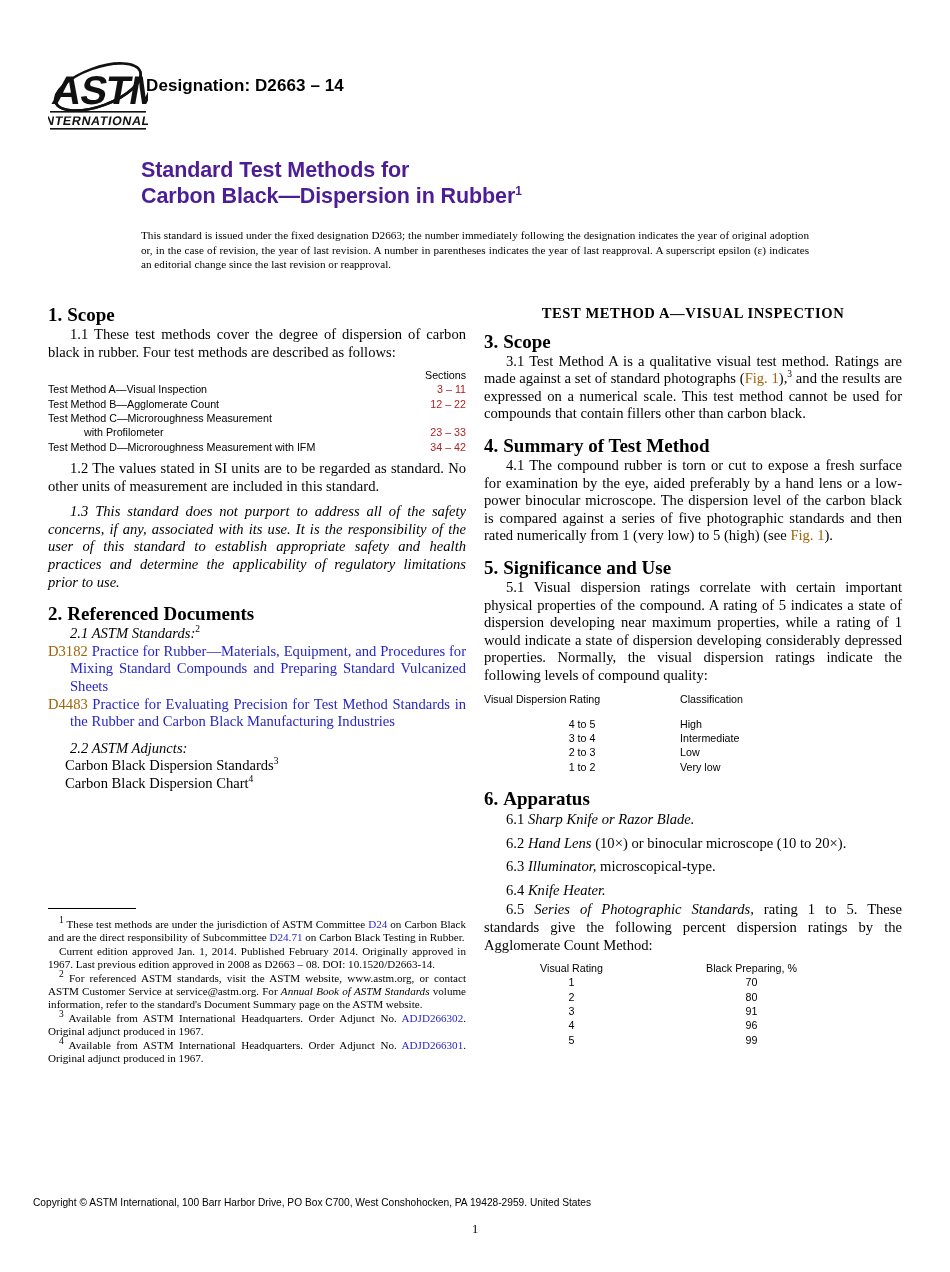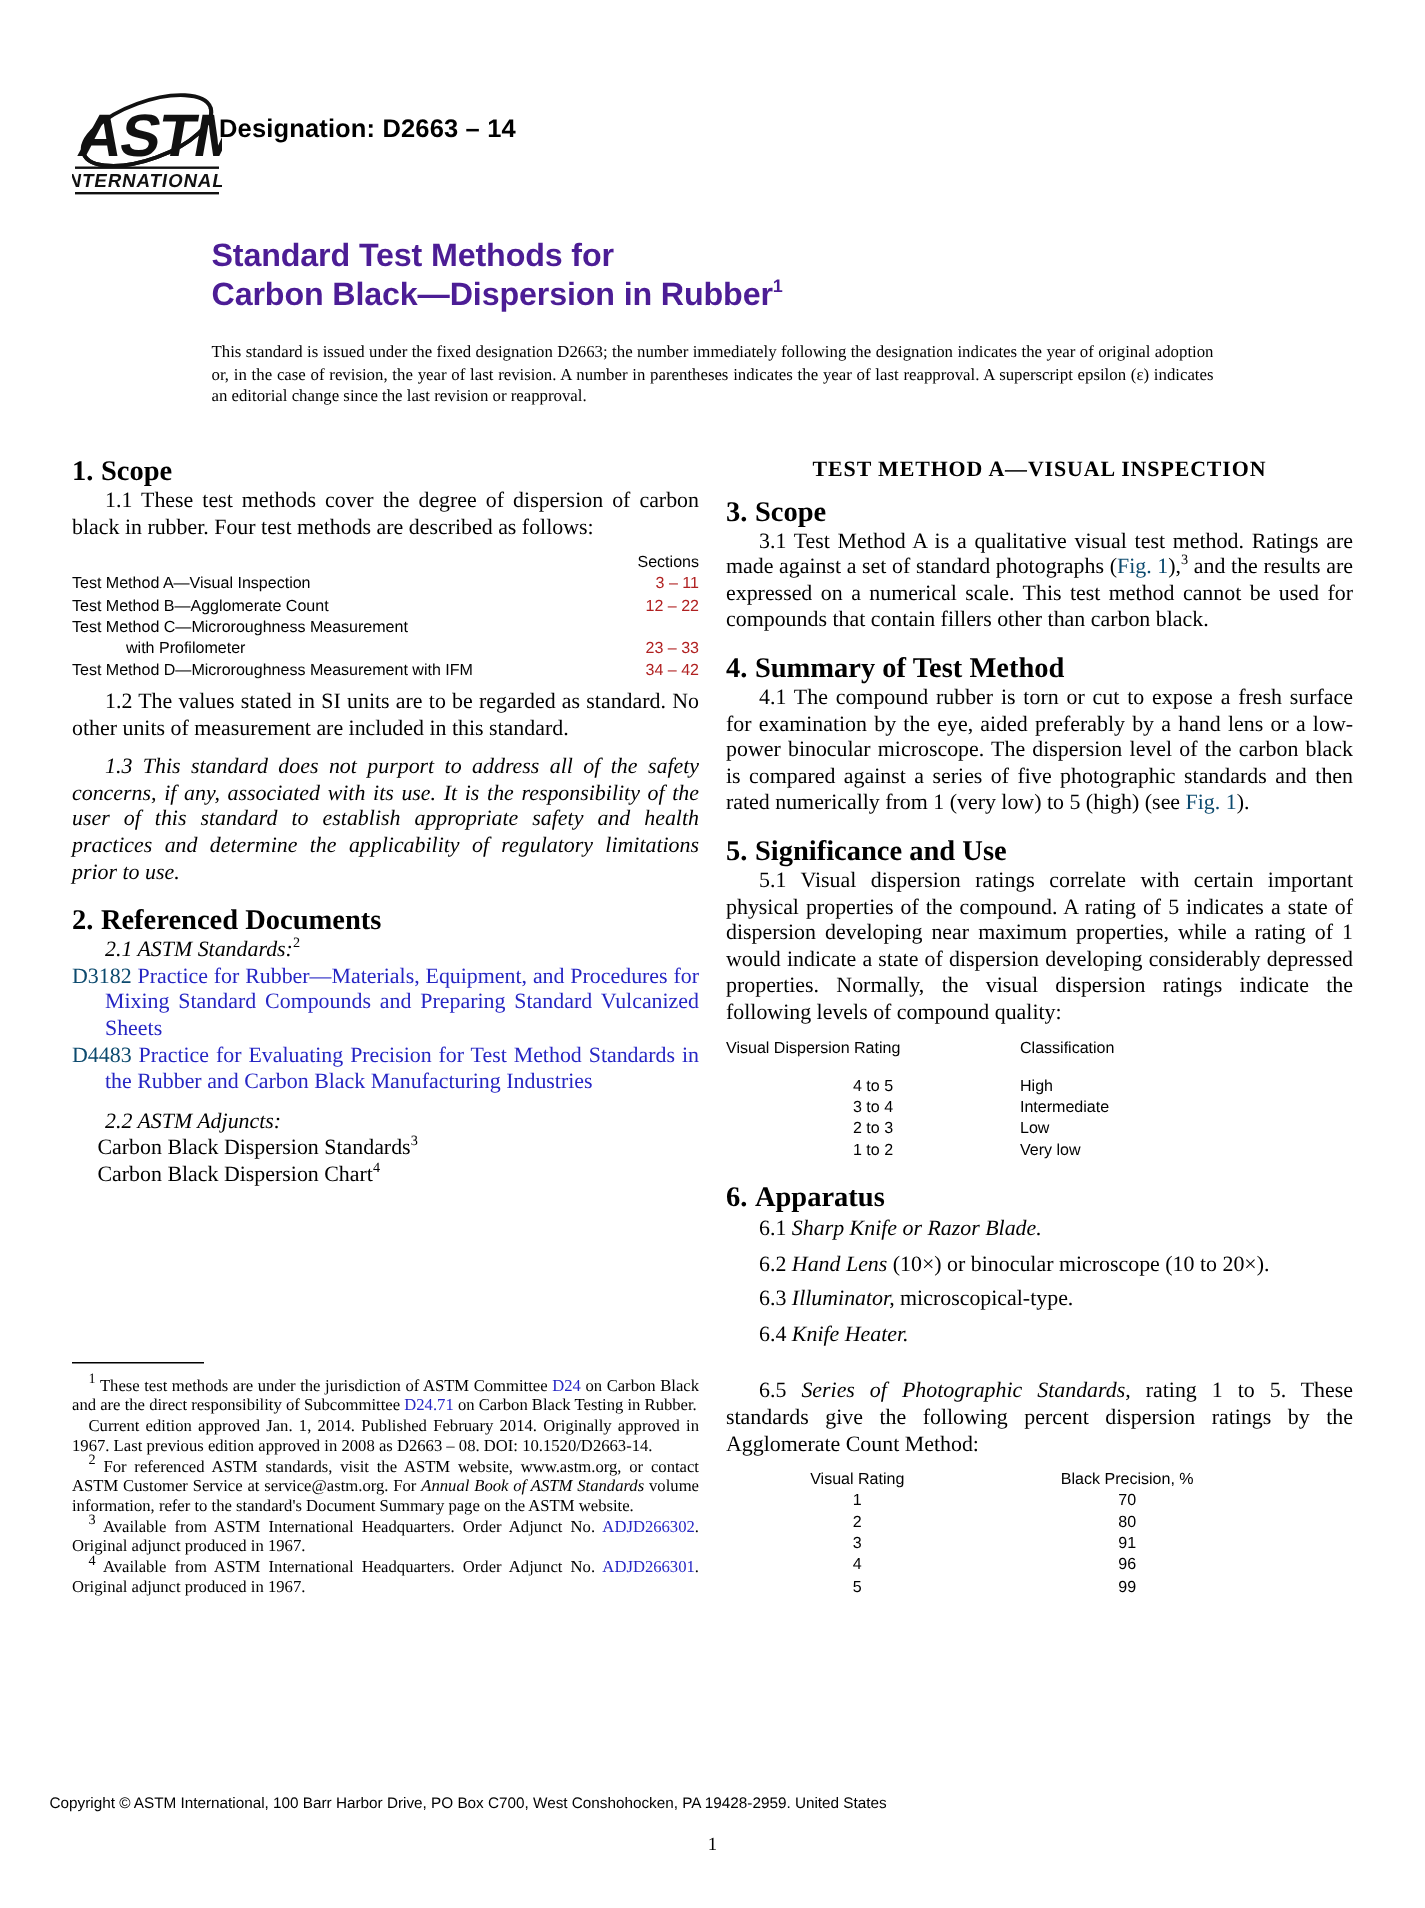--- a/index.html
+++ b/index.html
@@ -114,21 +114,21 @@
 
   .center-head {
     text-align: center;
     font-weight: bold;
     font-size: 14.6px;
     letter-spacing: 0.6px;
     margin: 0 0 9px 0;
   }
 
   
-  .lk-red  { color: #0c4a6e; }
+  .lk-red  { color: #a16207; }
   .lk-blue { color: #2626c4; }
 
   sup.fn { font-size: 9.5px; vertical-align: super; line-height: 0; }
 
   
   table.mini {
     font-family: "Liberation Sans", sans-serif;
     font-size: 10.7px;
     line-height: 14.3px;
     border-collapse: collapse;
@@ -351,27 +351,27 @@
     <h2 class="sec"><span class="num">6.</span><span>Apparatus</span></h2>
 
     <p class="para" style="margin-top:3px"><span>6.1 </span><span style="font-style:italic">Sharp Knife or Razor Blade.</span><span></span></p>
 
     <p class="para" style="margin-top:6px"><span>6.2 </span><span style="font-style:italic">Hand Lens</span><span> (10×) or binocular microscope (10 to 20×).</span></p>
 
     <p class="para" style="margin-top:6px"><span>6.3 </span><span style="font-style:italic">Illuminator,</span><span> microscopical-type.</span></p>
 
     <p class="para" style="margin-top:6px"><span>6.4 </span><span style="font-style:italic">Knife Heater.</span><span></span></p>
 
-    <p class="para" style="margin-top:20px"><span>6.5 </span><span style="font-style:italic">Series of Photographic Standards,</span><span> rating 1 to 5. These standards give the following percent dispersion ratings by the Agglomerate Count Method:</span></p>
+    <p class="para" style="margin-top:2px"><span>6.5 </span><span style="font-style:italic">Series of Photographic Standards,</span><span> rating 1 to 5. These standards give the following percent dispersion ratings by the Agglomerate Count Method:</span></p>
 
     <table class="mini tbl-rating">
       <tbody>
           <tr>
         <th class="r1">Visual Rating</th>
-        <th class="r2">Black Precision, %</th>
+        <th class="r2">Black Preparing, %</th>
       </tr>
       <tr>
         <td class="r1">1</td>
         <td class="r2">70</td>
       </tr>
       <tr>
         <td class="r1">2</td>
         <td class="r2">80</td>
       </tr>
       <tr>

